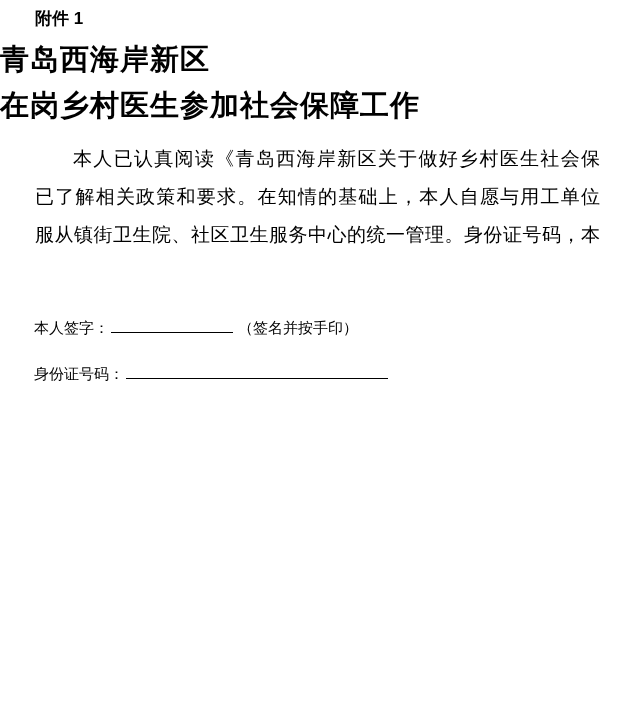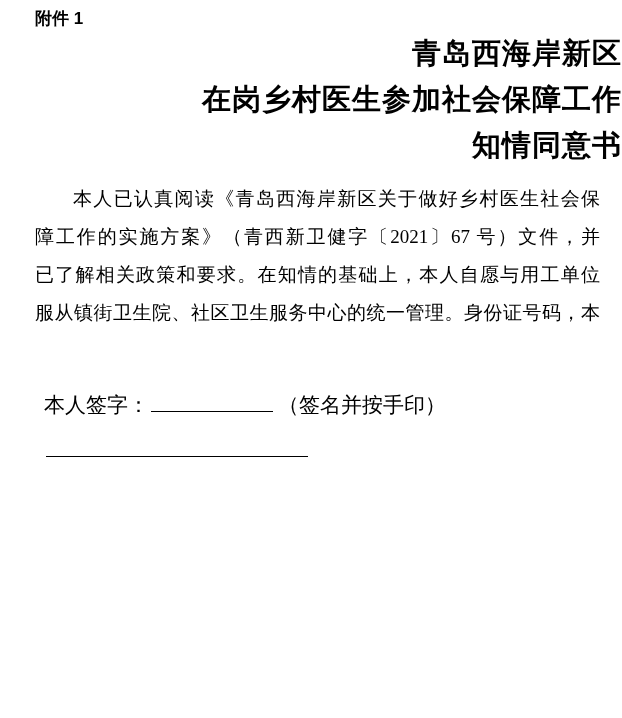--- a/index.html
+++ b/index.html
@@ -11,42 +11,43 @@
     overflow: hidden; position: relative;
     margin: 0 auto;
   }
   .attachment {
     margin: 8px 0 0 35px;
     font-family: "Liberation Sans", "DejaVu Sans", sans-serif;
     font-weight: bold;
     font-size: 17px; line-height: 22px;
   }
   .title-block {
-    text-align: right;
+    margin-top: 6px;
+    text-align: left;
   }
   .title-line {
     font-weight: bold;
     font-size: 29px;
     line-height: 46px;
     letter-spacing: 1px;
   }
   .body-text {
     margin: 12px 22px 0 35px;
     font-size: 19px;
     line-height: 38px;
   }
   .body-line {
     text-align: justify;
     text-align-last: justify;
   }
   .body-line.first { text-indent: 38px; }
   .body-line.last  { text-align-last: left; letter-spacing: 1.5px; }
   .sig-row {
-    margin-left: 44px;
-    font-size: 21px;
+    margin-left: 34px;
+    font-size: 15px;
     line-height: 30px;
     white-space: nowrap;
   }
   .sig-row.sign  { margin-top: 58px; }
   .sig-row.idnum { margin-top: 15px; }
   .blank {
     display: inline-block;
     border-bottom: 1.5px solid #000000;
     height: 21px;
     vertical-align: baseline;
@@ -65,32 +66,30 @@
 </head>
 <body>
 
 <div class="page">
 
   <div class="attachment">附件 1</div>
 
   <div class="title-block">
     <div class="title-line">青岛西海岸新区</div>
     <div class="title-line">在岗乡村医生参加社会保障工作</div>
-    <div class="title-line">知情同意书</div>
   </div>
 
   <div class="body-text">
     <div class="body-line first">本人已认真阅读《青岛西海岸新区关于做好乡村医生社会保</div>
-    <div class="body-line">障工作的实施方案》（青西新卫健字〔2021〕67 号）文件，并</div>
     <div class="body-line">已了解相关政策和要求。在知情的基础上，本人自愿与用工单位</div>
     <div class="body-line">服从镇街卫生院、社区卫生服务中心的统一管理。身份证号码，本</div>
   </div>
 
   <div class="sig-row sign">
     <span>本人签字：</span><span class="blank sign-blank"></span><span>（签名并按手印）</span>
   </div>
 
   <div class="sig-row idnum">
-    <span class="blank id-blank"></span>
+    <span>身份证号码：</span><span class="blank id-blank"></span>
   </div>
 
 
 </div>
 
 </body></html>

